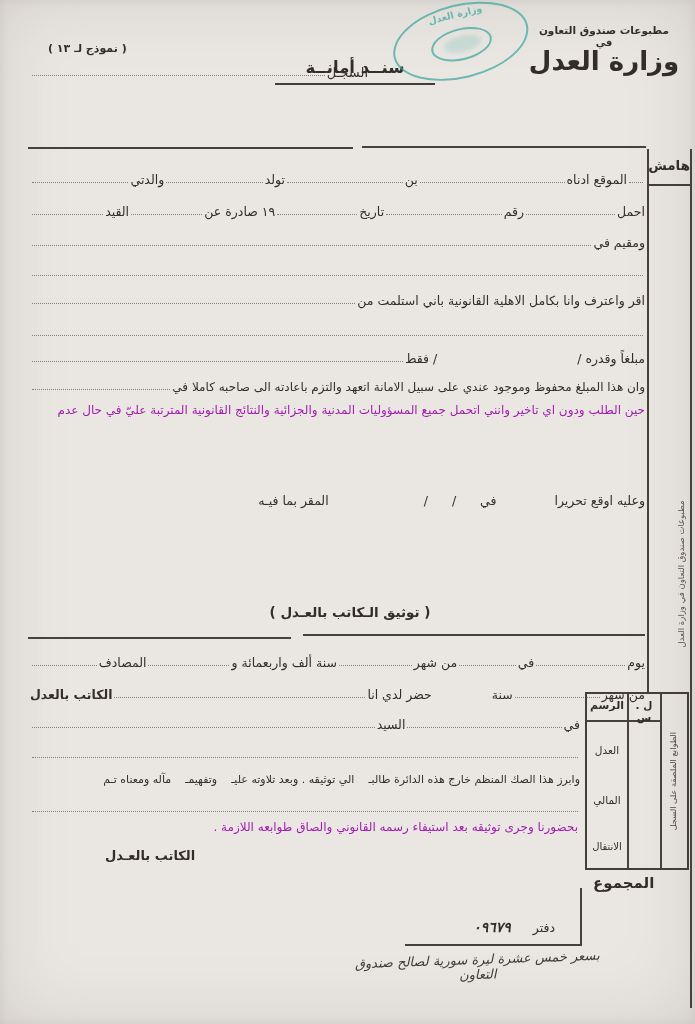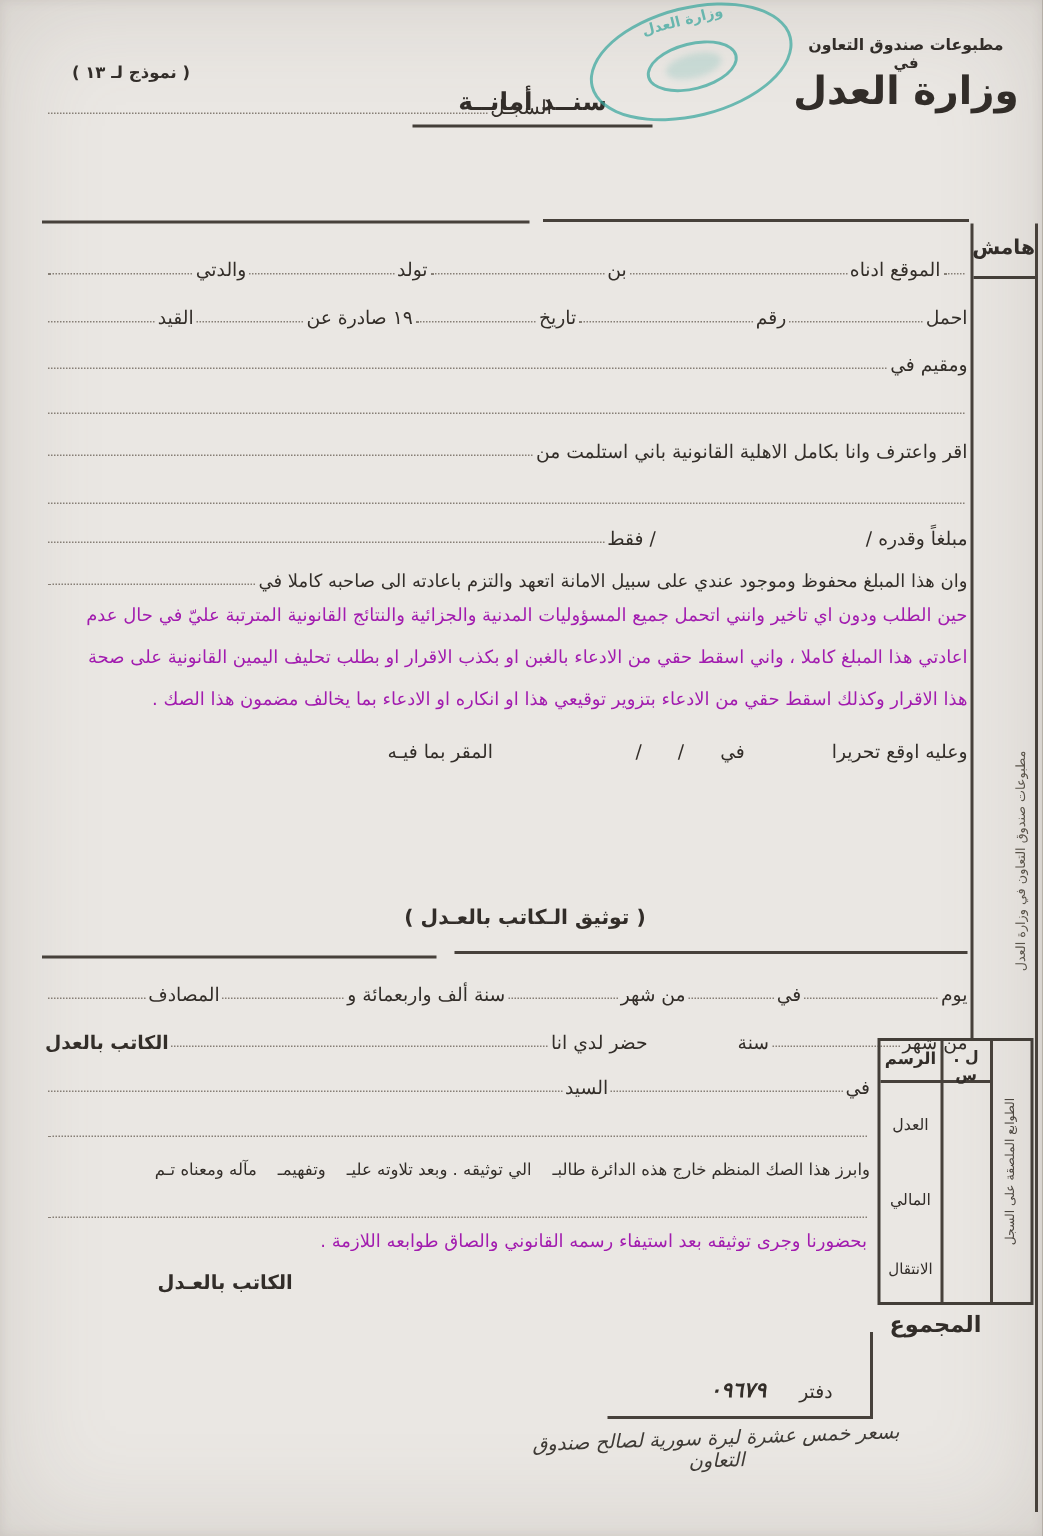--- a/index.html
+++ b/index.html
@@ -110,22 +110,20 @@
     <span class="gap" style="width:140px;"></span>
     <span class="lbl">/ فقط</span>
     <span class="dots"></span>
   </div>
 
   <div class="row" style="right:50px; left:30px; top:374px;">
     <span class="lbl" style="font-size:12px;">وان هذا المبلغ محفوظ وموجود عندي على سبيل الامانة اتعهد والتزم باعادته الى صاحبه كاملا في</span>
     <span class="dots"></span>
   </div>
   <div class="ptext" style="right:50px; left:30px; top:403px;">حين الطلب ودون اي تاخير وانني اتحمل جميع المسؤوليات المدنية والجزائية والنتائج القانونية المترتبة عليّ في حال عدم</div>
-  <div class="ptext" style="right:50px; left:30px; top:431px;">اعادتي هذا المبلغ كاملا ، واني اسقط حقي من الادعاء بالغبن او بكذب الاقرار او بطلب تحليف اليمين القانونية على صحة</div>
-  <div class="ptext" style="right:50px; left:30px; top:459px;">هذا الاقرار وكذلك اسقط حقي من الادعاء بتزوير توقيعي هذا او انكاره او الادعاء بما يخالف مضمون هذا الصك .</div>
 
   <div class="row" style="right:50px; left:30px; top:488px;">
     <span class="lbl">وعليه اوقع تحريرا</span>
     <span class="gap" style="width:58px;"></span>
     <span class="lbl">في</span>
     <span class="gap" style="width:24px;"></span>
     <span class="lbl">/</span>
     <span class="gap" style="width:24px;"></span>
     <span class="lbl">/</span>
     <span class="gap" style="width:95px;"></span>

